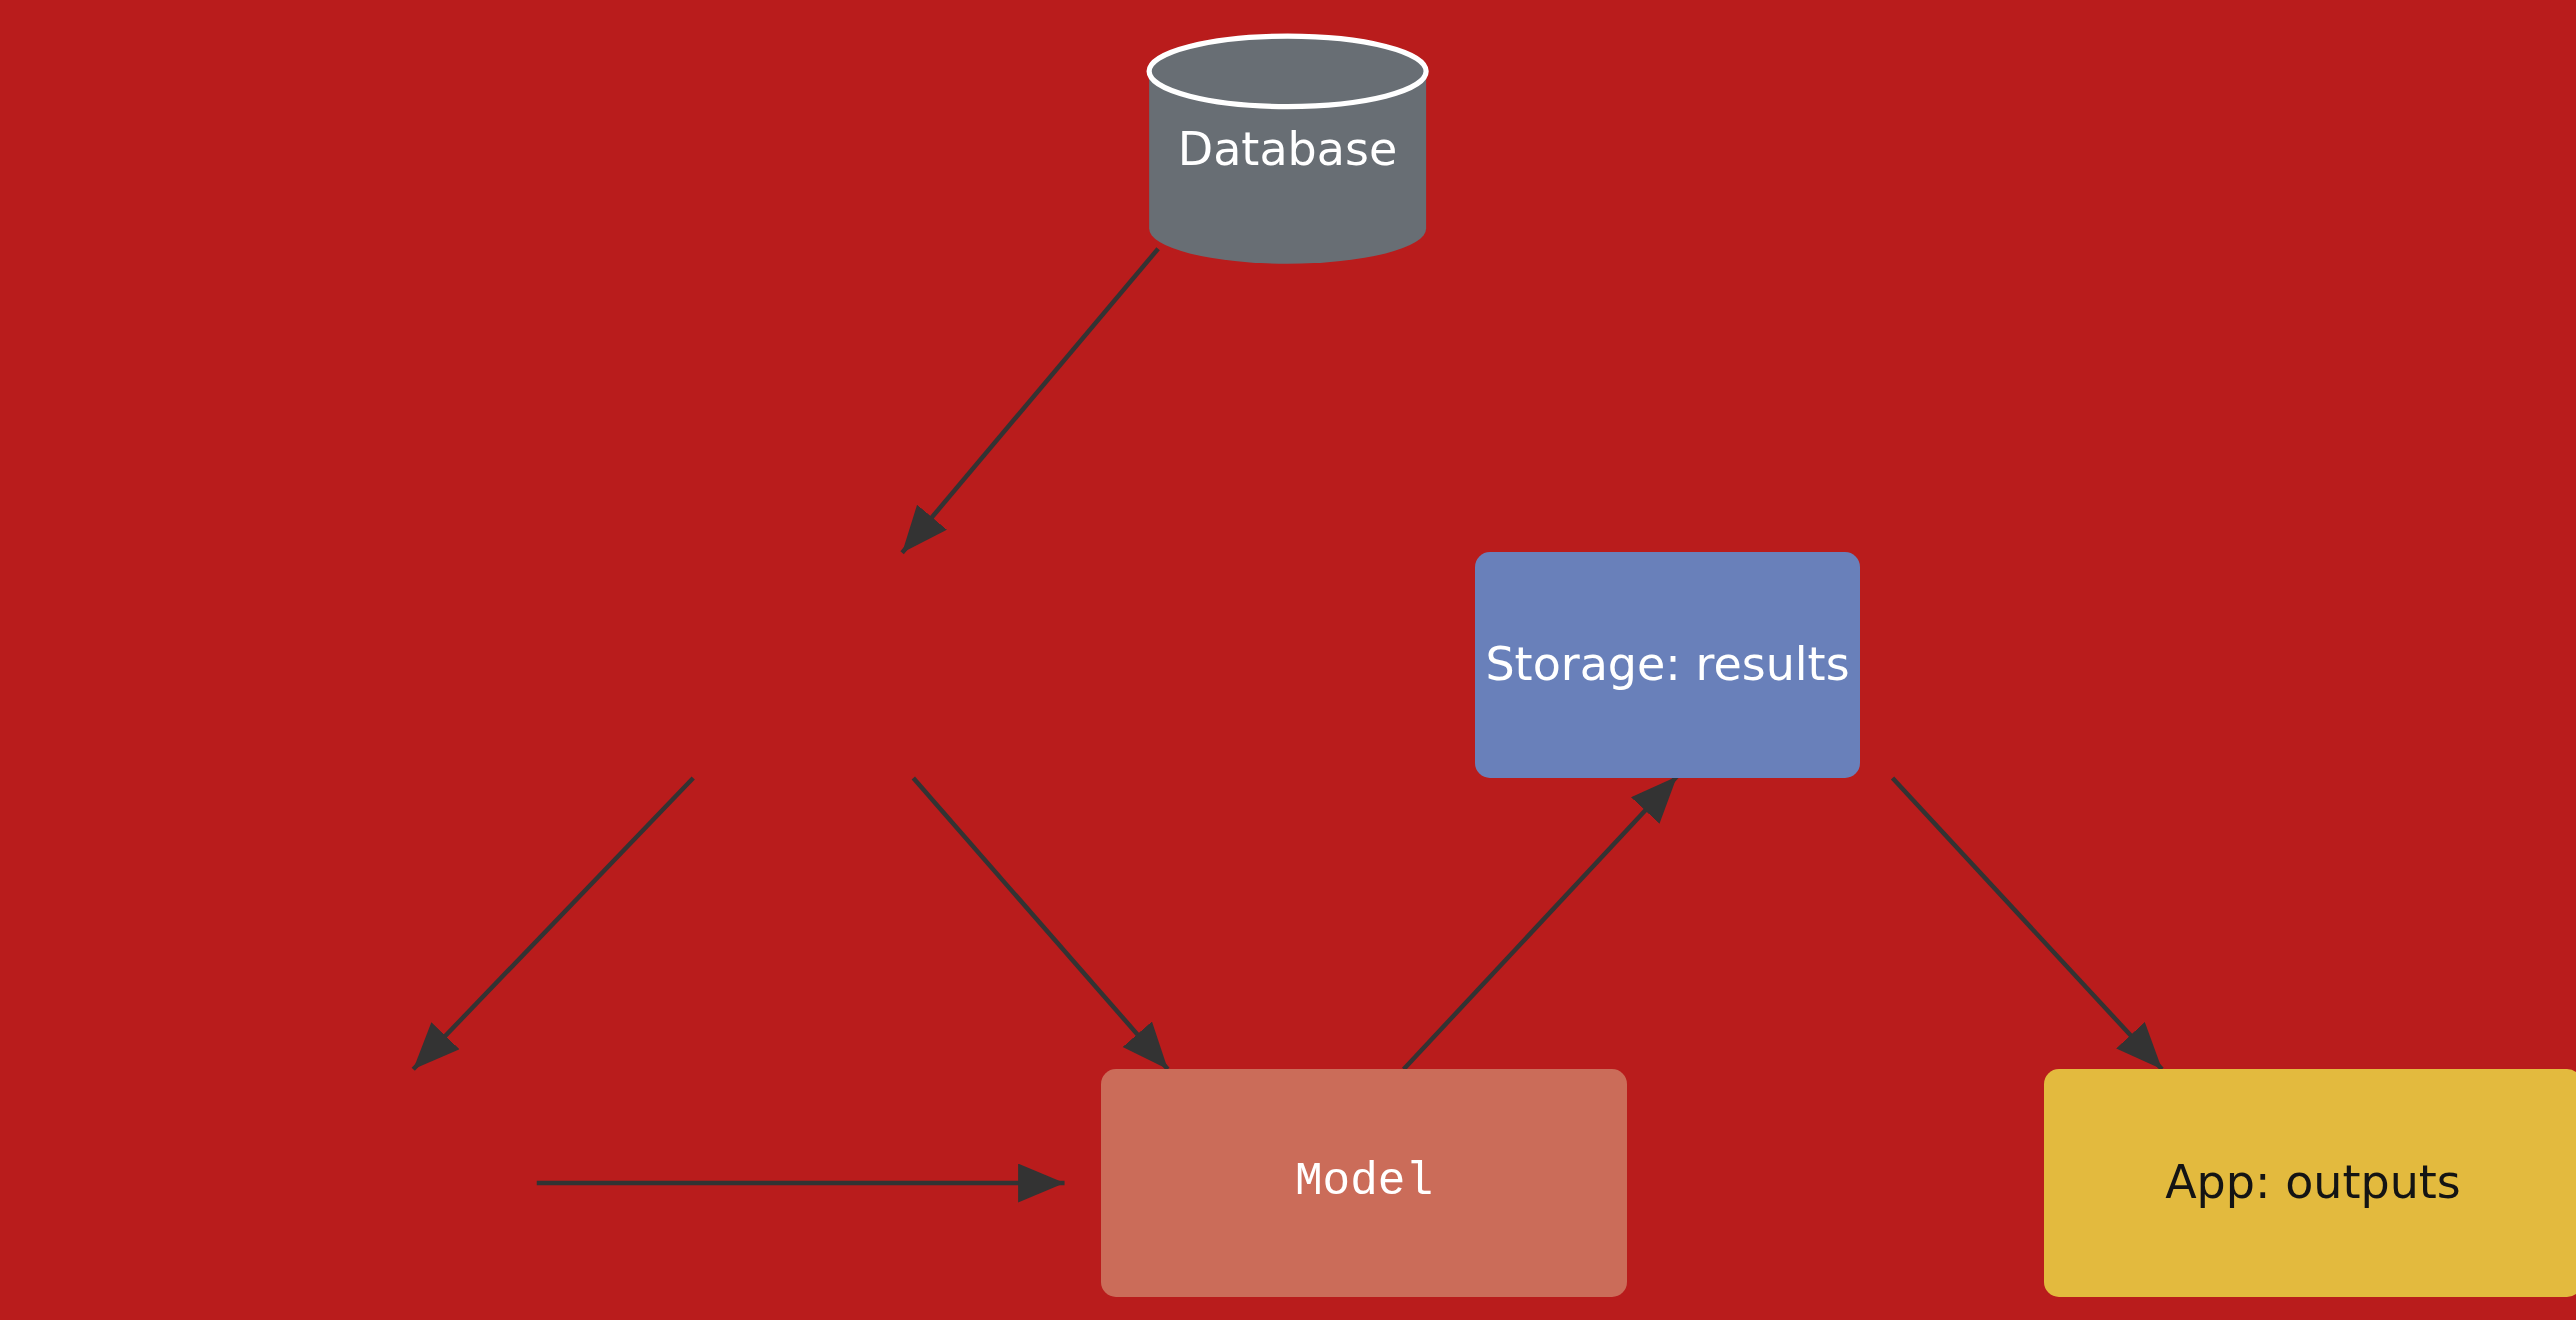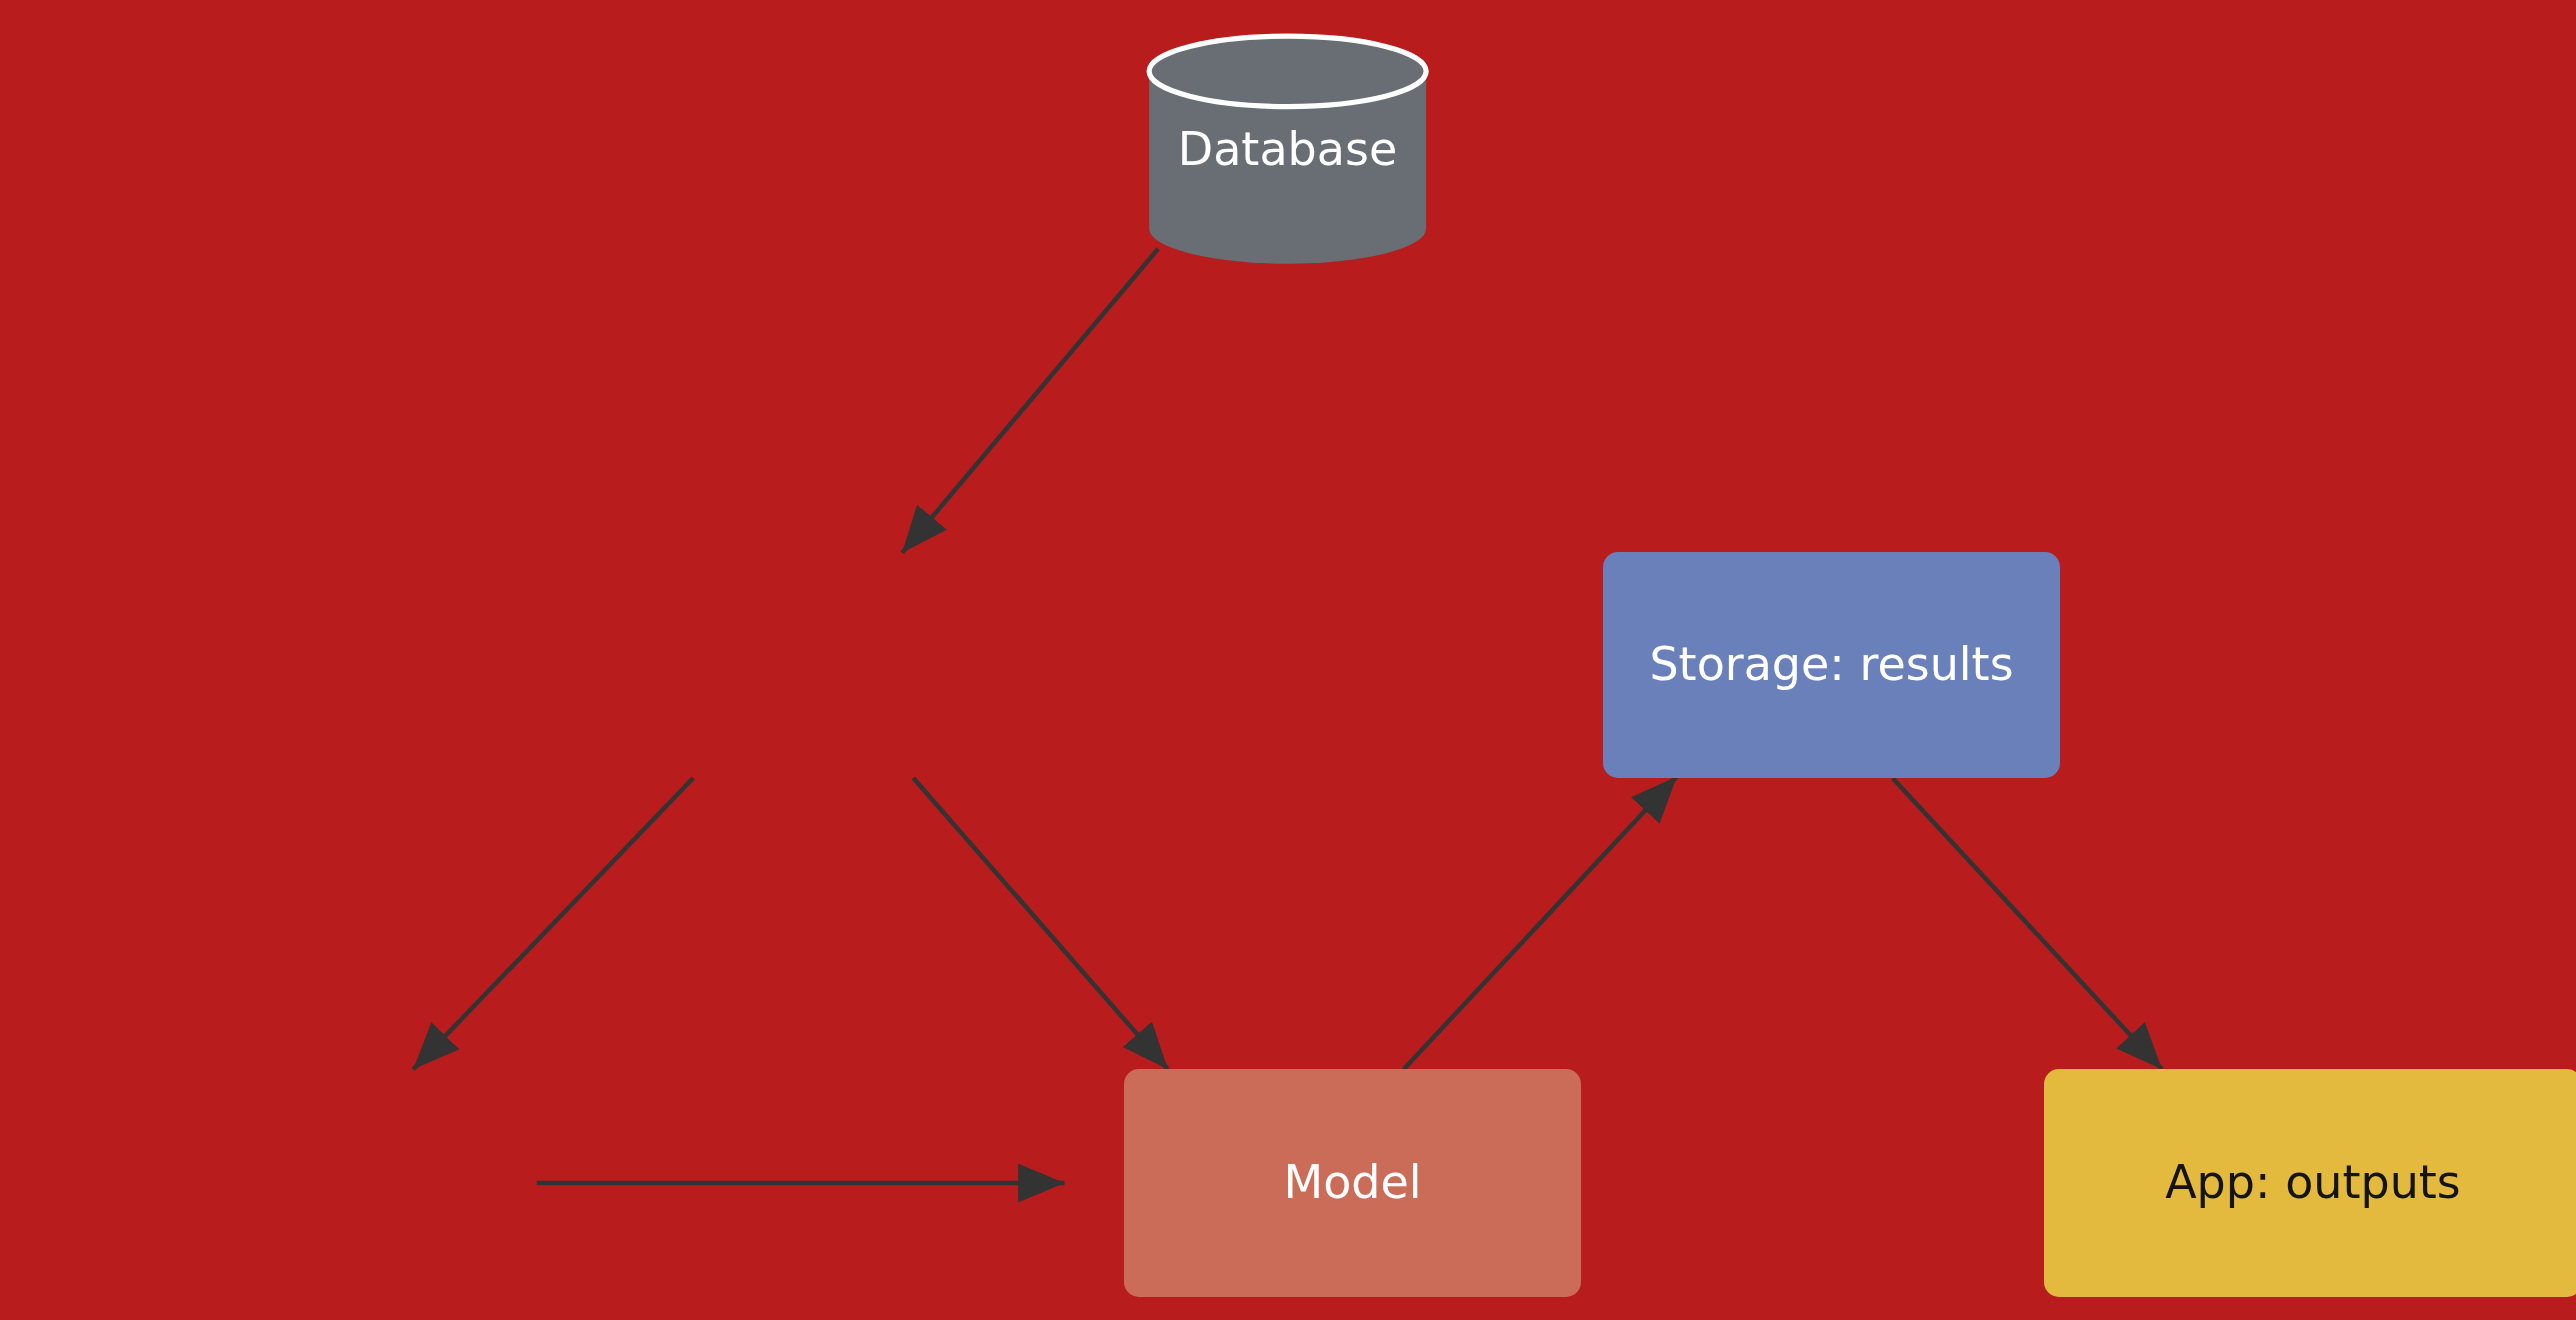--- a/index.html
+++ b/index.html
@@ -40,30 +40,30 @@
   .node .label { display: block; }
   #n-database-label {
     left: 1149px; top: 82px; width: 277px; height: 135px;
     background: transparent; color: #ffffff; border-radius: 0;
   }
   #n-storage-data {
     left: 567px; top: 552px; width: 449px; height: 226px;
     background: #6980ba; color: #ffffff;
   }
   #n-storage-results {
-    left: 1603px; top: 552px; width: 457px; height: 226px;
+    left: 1475px; top: 552px; width: 385px; height: 226px;
     background: #6980ba; color: #ffffff;
   }
   #n-app-inputs {
     left: 76px; top: 1069px; width: 460px; height: 228px;
     background: #e3ba3e; color: #141414;
   }
   #n-model {
-    left: 1124px; top: 1069px; width: 457px; height: 228px;
-    background: #cb6c59; color: #ffffff;
+    left: 1101px; top: 1069px; width: 526px; height: 228px;
+    background: #cb6c59; color: #ffffff; font-family: Liberation Mono, monospace;
   }
   #n-app-outputs {
     left: 2044px; top: 1069px; width: 538px; height: 228px;
     background: #e3ba3e; color: #141414;
   }
 </style>
 </head>
 <body>
 
 <div class="canvas">

